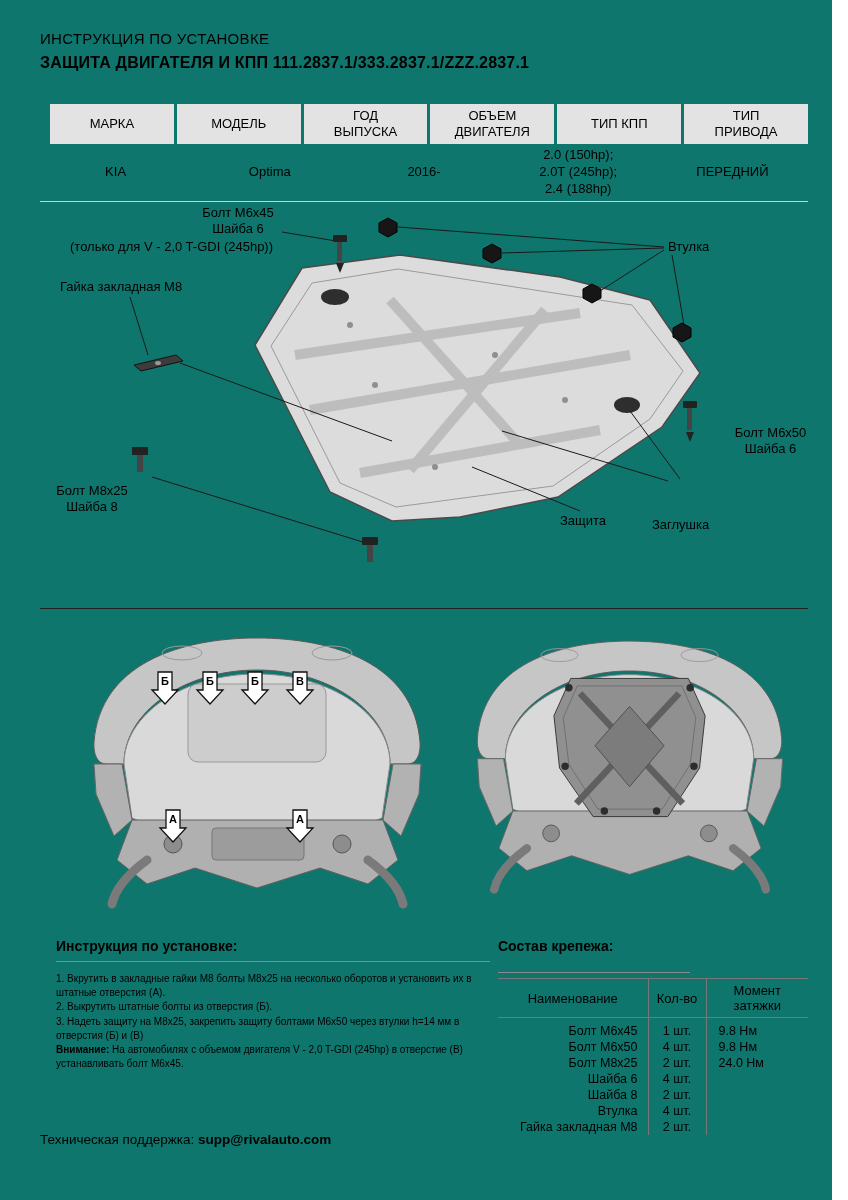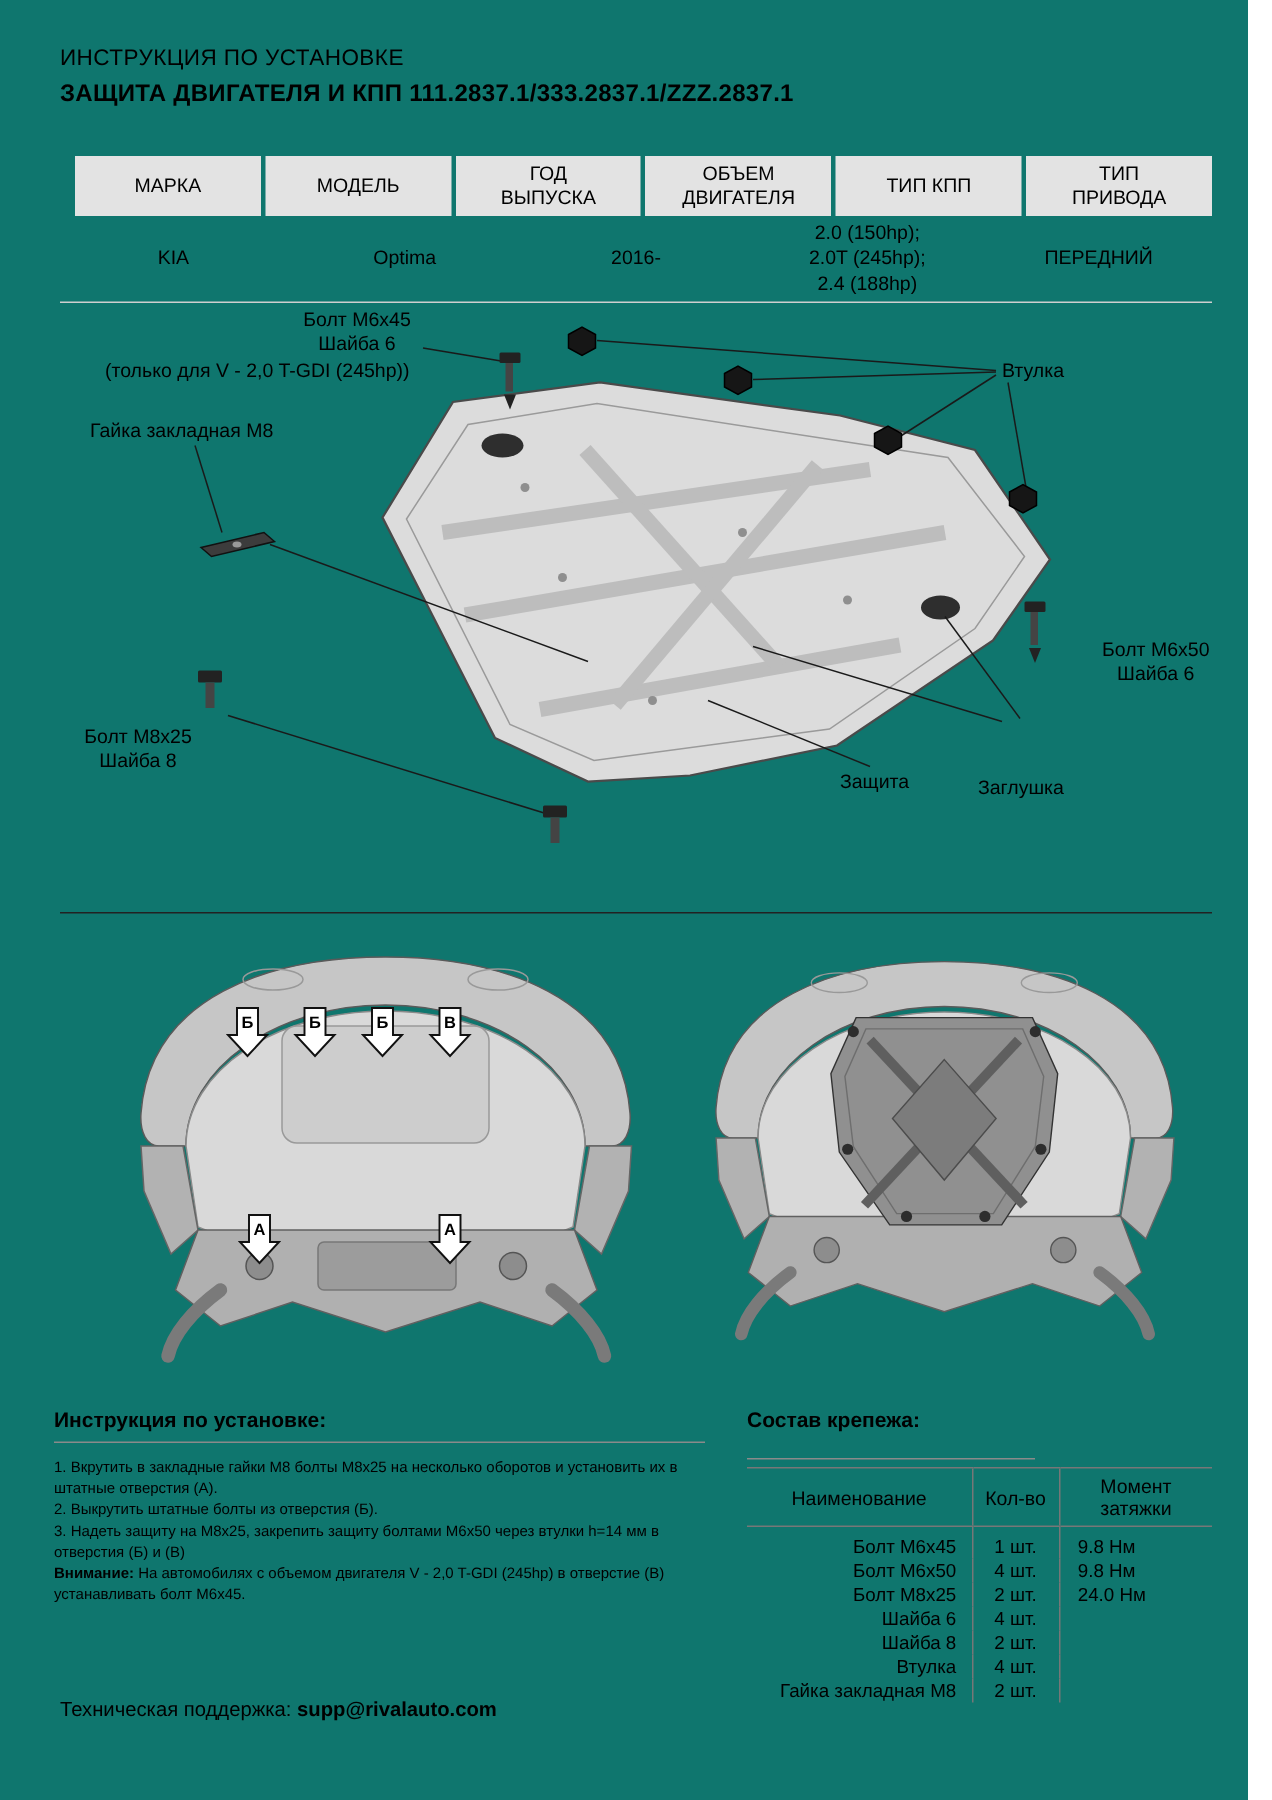--- a/index.html
+++ b/index.html
@@ -23,21 +23,21 @@
   .diagram-svg { position:absolute; left:0; top:0; width:768px; height:400px; }
   .dlabel { position:absolute; font-size:13px; line-height:1.25; color:#000; }
   .dlabel.center { text-align:center; }
 
   .divider { position:absolute; left:40px; top:608px; width:768px; border-top:1px solid #222; }
 
   .cars { position:absolute; left:40px; top:622px; width:768px; height:292px; }
   .car-left { position:absolute; left:30px; top:0; }
   .car-right { position:absolute; left:415px; top:4px; }
 
-  .instructions { position:absolute; left:36px; top:938px; width:434px; }
+  .instructions { position:absolute; left:56px; top:938px; width:434px; }
   .sec-title { font-size:14px; font-weight:bold; padding-bottom:7px; border-bottom:1px solid #8a8a8a; margin-bottom:10px; }
   .instructions p { font-size:10px; line-height:1.42; margin:0; }
   .instructions .warn-label { font-weight:bold; }
 
   .hardware { position:absolute; left:498px; top:938px; width:310px; }
   .hw-title { font-size:14px; font-weight:bold; padding-bottom:18px; border-bottom:1px solid #8a8a8a; width:62%; margin-bottom:5px; }
   .hw-table { border-collapse:collapse; width:100%; }
   .hw-table th { font-size:13px; font-weight:normal; border-top:1px solid #777; border-bottom:1px solid #777; padding:4px 4px;margin-top:40px; }
   .hw-table th + th, .hw-table td + td { border-left:1px solid #777; }
   .hw-table td { font-size:12.5px; line-height:1.28; padding:0 4px; }

